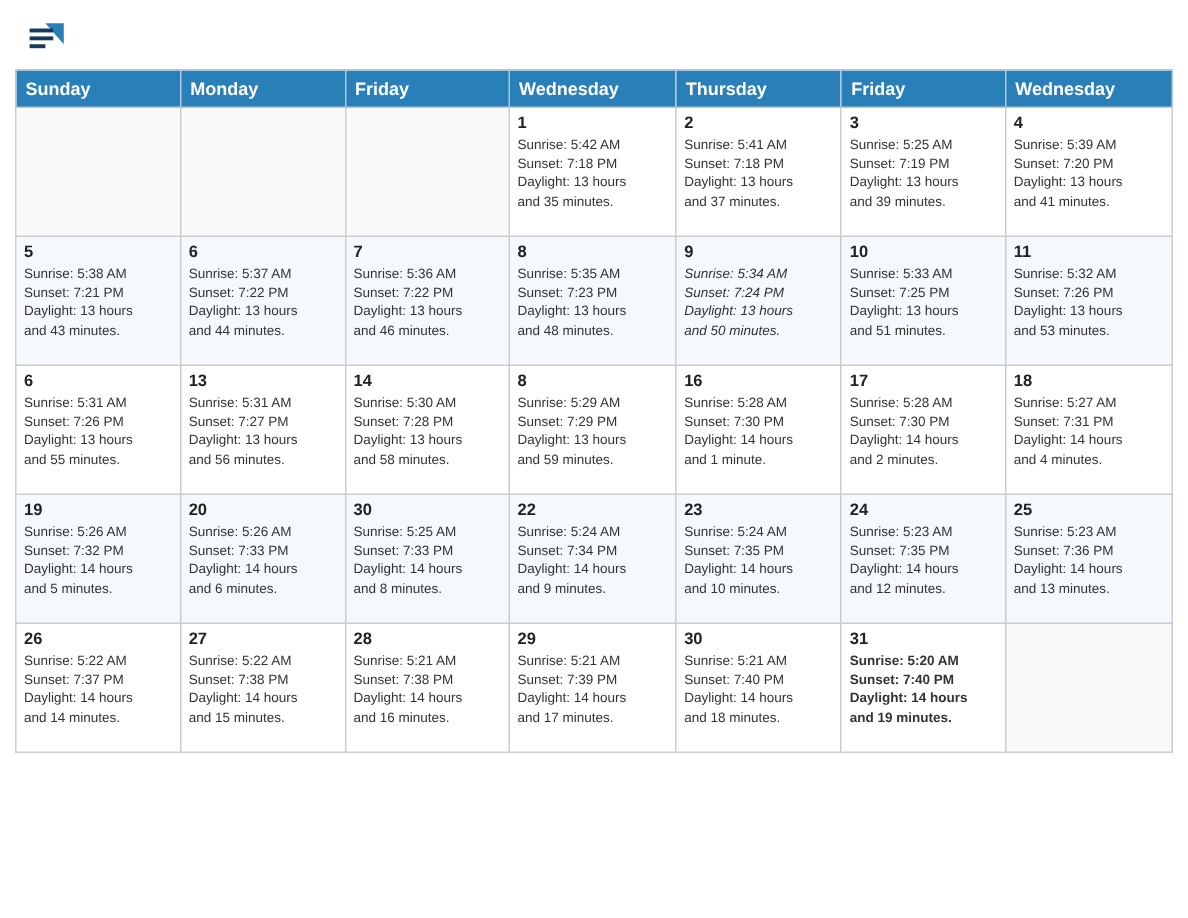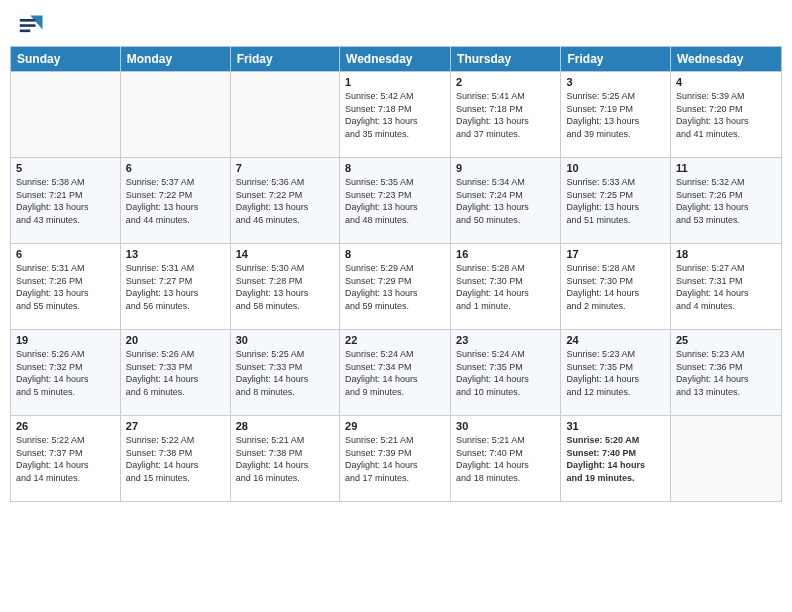--- a/index.html
+++ b/index.html
@@ -182,21 +182,21 @@
         </td>
         <td>
           <span class="day-num">8</span>
           <div class="cell-content" style="white-space: pre-line;">Sunrise: 5:35 AM
 Sunset: 7:23 PM
 Daylight: 13 hours
 and 48 minutes.</div>
         </td>
         <td>
           <span class="day-num">9</span>
-          <div class="cell-content" style="white-space: pre-line;">Sunrise: 5:34 AM
+          <div class="cell-content" style="white-space: pre-line; font-style: italic;">Sunrise: 5:34 AM
 Sunset: 7:24 PM
 Daylight: 13 hours
 and 50 minutes.</div>
         </td>
         <td>
           <span class="day-num">10</span>
           <div class="cell-content" style="white-space: pre-line;">Sunrise: 5:33 AM
 Sunset: 7:25 PM
 Daylight: 13 hours
 and 51 minutes.</div>

